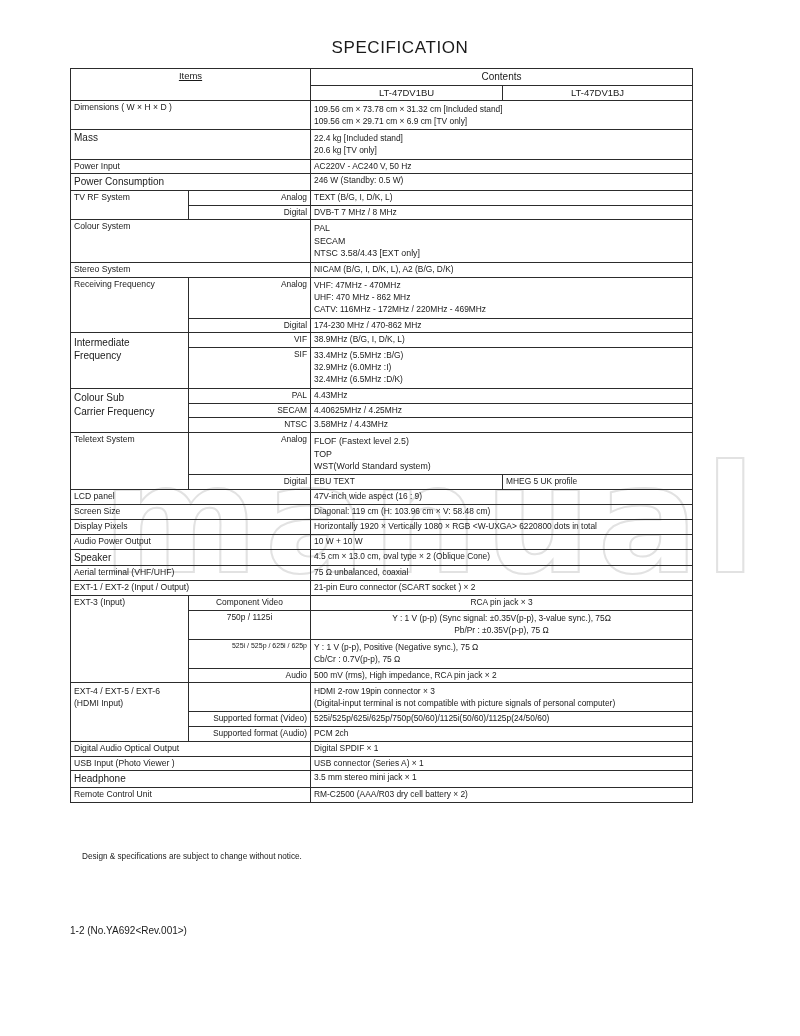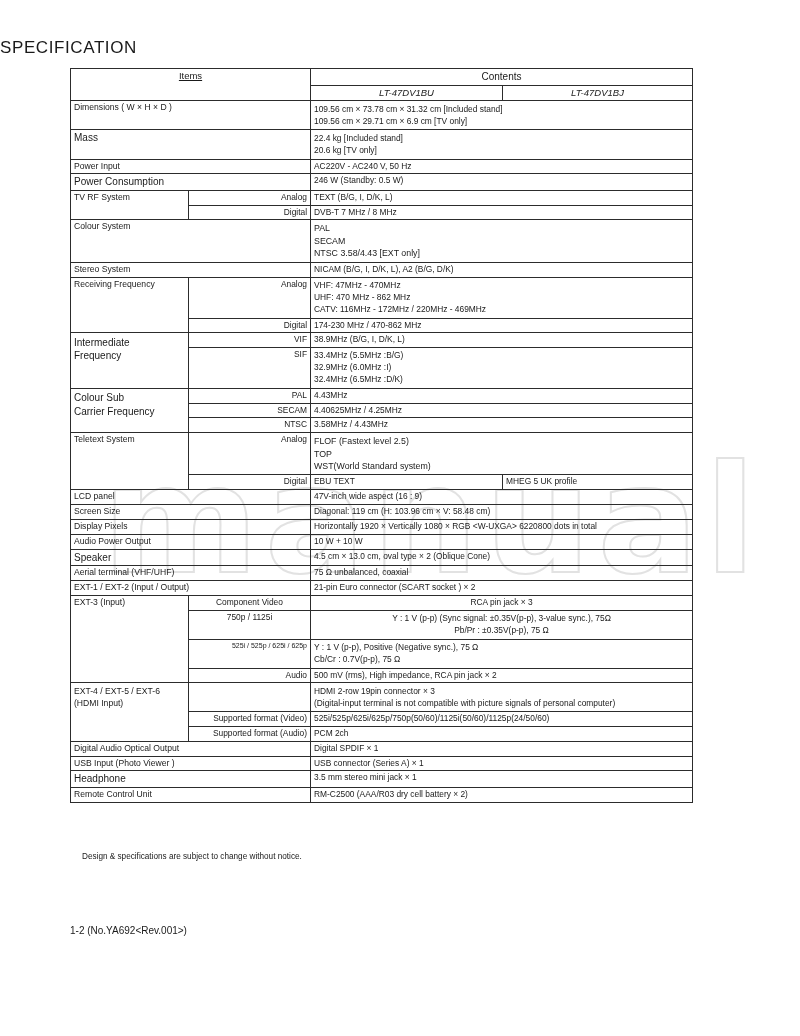--- a/index.html
+++ b/index.html
@@ -20,40 +20,40 @@
   .watermark span{
     font-family:"DejaVu Sans",sans-serif;
     font-size:150px;font-weight:700;letter-spacing:6px;
     color:transparent;
     -webkit-text-stroke:2px #e2e2e2;
     white-space:nowrap;
   }
 
   
   .doc-title{
-    position:absolute;top:38px;left:0;width:800px;text-align:left;
+    position:absolute;top:38px;left:0;width:800px;text-align:center;
     font-size:17px;letter-spacing:.6px;z-index:2;
   }
 
   
   .spec-wrap{position:absolute;left:70px;top:68px;width:622px;z-index:2;}
   table.spec{
     border-collapse:collapse;width:622px;table-layout:fixed;
     font-size:8.2px;line-height:1.15;
   }
   table.spec td,table.spec th{
     border:1px solid #2c2c2c;
     padding:2px 3px;
     vertical-align:top;
     font-weight:400;
     overflow:hidden;
   }
   .hdr{text-align:center;font-size:10px;padding:6px 3px;}
   .hdr-items{font-size:9.5px;vertical-align:middle;text-decoration:underline;}
-  .hdr-model{text-align:center;font-size:9.5px;padding:4px 3px;font-style:italic;}
+  .hdr-model{text-align:center;font-size:9.5px;padding:4px 3px;}
 
   
   .lbl{font-size:8.6px;padding-left:4px;}
   .lbl-lg{font-size:10px;padding-left:4px;}
   .sub{text-align:right;font-size:8.4px;padding-right:4px;white-space:nowrap;}
   .sub-sm{text-align:right;font-size:7px;padding-right:4px;white-space:nowrap;}
   .val{font-size:8.4px;padding-left:4px;}
   .val-mid{font-size:8.8px;padding-left:4px;}
   .line{display:block;padding:1.2px 0;}
   .nobt{border-top:none;}

